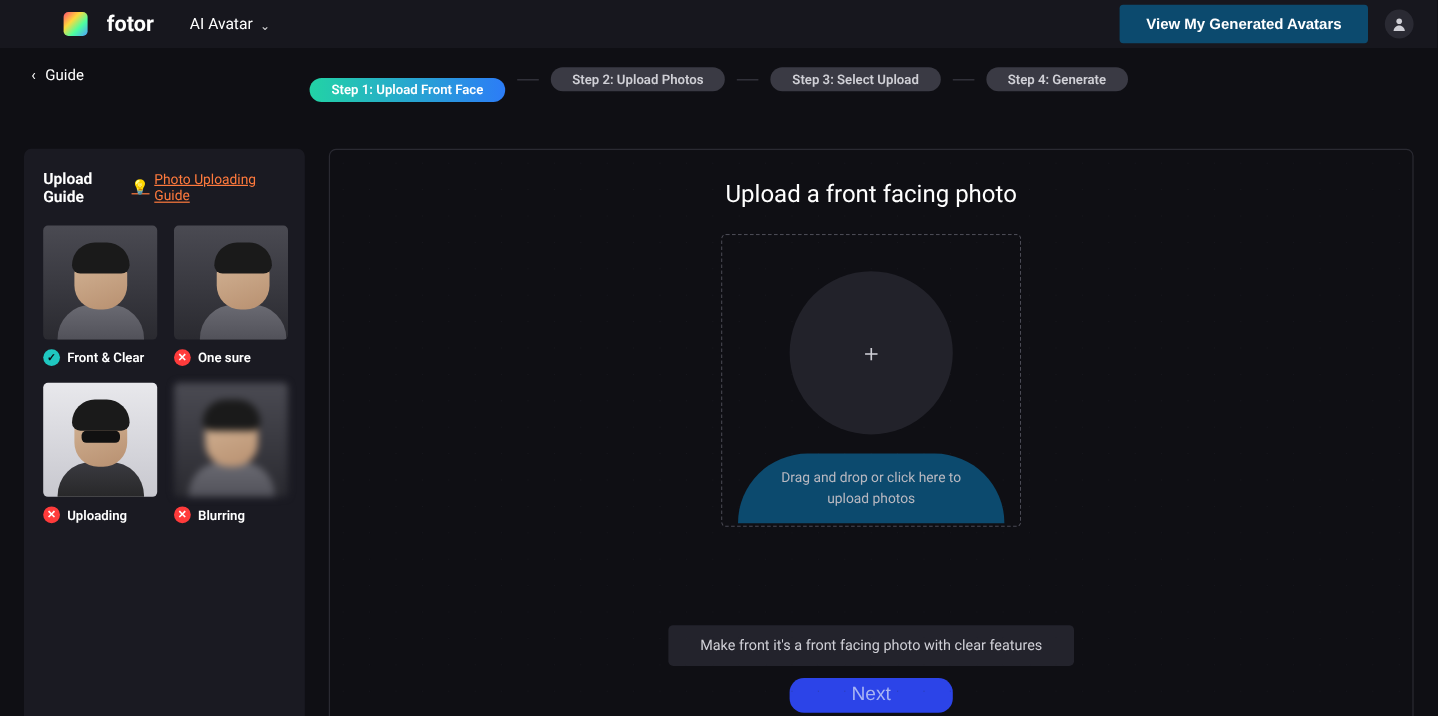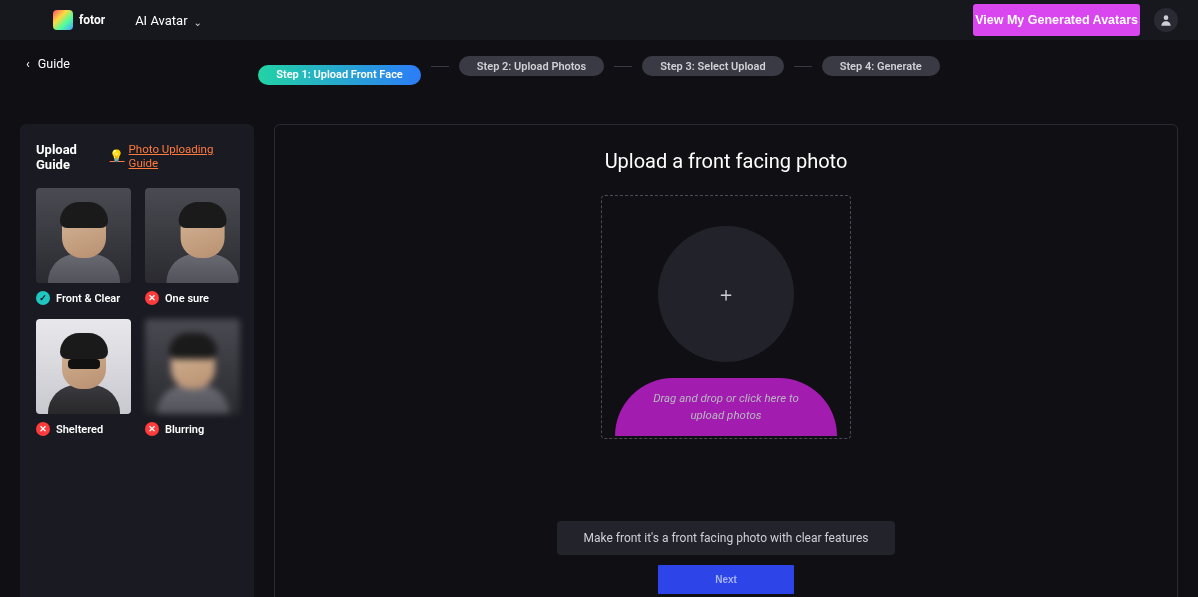--- a/index.html
+++ b/index.html
@@ -15,34 +15,34 @@
 
 .header {
   height: 40px;
   background: #17171e;
   display: flex;
   align-items: center;
   padding: 0 20px;
   justify-content: space-between;
 }
 .header-left { display: flex; align-items: center; gap: 30px; }
-.logo { display: flex; align-items: center; gap: 6px; font-weight: 700; font-size: 12px; padding-left: 33px; }
+.logo { display: flex; align-items: center; gap: 16px; font-weight: 700; font-size: 18px; padding-left: 33px; }
 .logo-icon {
   width: 20px; height: 20px;
   background: linear-gradient(135deg, #ff4d6d 0%, #ffd93d 35%, #4dff9f 65%, #4d9fff 100%);
   border-radius: 4px;
 }
 .ai-avatar-dd { display: flex; align-items: flex-end; gap: 6px; font-size: 13px; cursor: pointer; }
 .chevron { font-size: 10px; opacity: .8; }
 .header-right { display: flex; align-items: center; gap: 14px; }
 .view-btn {
-  background: #d946ef;
+  background: #0c4a6e;
   color: #fff;
   border: none;
-  padding: 9px 2px;
+  padding: 9px 22px;
   border-radius: 3px;
   font-size: 12.5px;
   font-weight: 600;
   cursor: pointer;
 }
 .avatar-badge {
   width: 24px; height: 24px; border-radius: 50%;
   background: #2a2a33;
   display: flex; align-items: center; justify-content: center;
   font-size: 12px;
@@ -204,46 +204,45 @@
   align-items: center;
 }
 .sil-head {
   width: 136px; height: 136px; border-radius: 50%;
   background: #22222a;
   display: flex; align-items: center; justify-content: center;
 }
 .plus { color: #cfcfd6; font-size: 20px; font-weight: 300; }
 .sil-body {
   width: 222px; height: 58px;
-  background: #a21caf;
+  background: #0c4a6e;
   border-radius: 110px 110px 0 0;
   margin-top: 16px;
   display: flex; align-items: center; justify-content: center;
   padding: 0 20px;
-  font-style: italic;
 }
 .upload-hint {
   font-size: 11.5px; color: #b8b8c0; text-align: center;
   line-height: 1.5;
 }
 .hint-banner {
   margin-top: 82px;
   background: #23232c;
   padding: 10px 26px;
   border-radius: 4px;
   font-size: 12px;
   color: #cfcfd6;
 }
 .next-btn {
   margin-top: 10px;
   width: 136px; height: 30px;
   background: #2c44e8;
   border: none; color: #a8b4f4;
-  font-size: 10px; font-weight: 700;
-  border-radius: 1px;
+  font-size: 16px; font-weight: 400;
+  border-radius: 12px;
   cursor: pointer;
 }
 
 
 .dots-overlay {
   position: absolute; inset: 0; pointer-events: none;
   background-image: radial-gradient(#2a2a32 0.6px, transparent 0.6px);
   background-size: 22px 22px;
   opacity: .35;
   border-radius: 6px;
@@ -335,21 +334,21 @@
         <div class="guide-img light sunglasses">
           <div class="face-sil">
               <div class="head">
                 <div class="hair"></div>
               </div>
               <div class="shoulders"></div>
             </div>
         </div>
         <div class="guide-label">
           <span class="icon-x">✕</span>
-          <span>Sheltered</span>
+          <span>Uploading</span>
         </div>
       </div>
 
       <div class="guide-item">
         <div class="guide-img blurry">
           <div class="face-sil">
               <div class="head">
                 <div class="hair"></div>
               </div>
               <div class="shoulders"></div>

